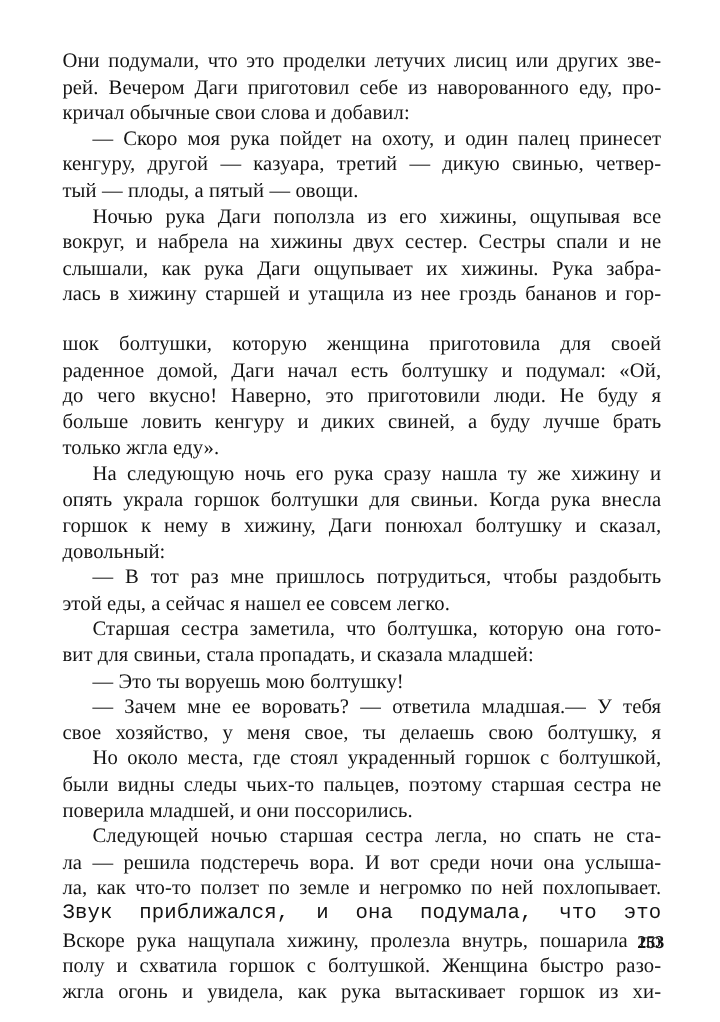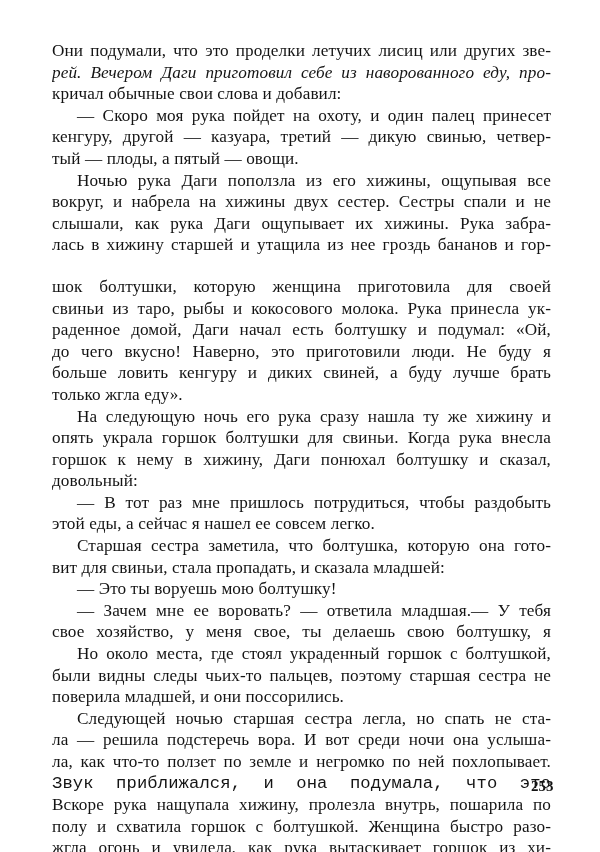--- a/index.html
+++ b/index.html
@@ -32,31 +32,30 @@
     font-size: 15px;
     font-weight: bold;
     color: #141414;
   }
 </style>
 </head>
 <body>
 
 <div class="page" id="page-text">
     <span class="line" style="white-space: normal; overflow: hidden;">Они подумали, что это проделки летучих лисиц или других зве-</span>
-    <span class="line" style="white-space: normal; overflow: hidden; font-style: italic;">рей. Вечером Даги приготовил себе из наворованного еду, про-</span>
+    <span class="line" style="white-space: normal; overflow: hidden;">рей. Вечером Даги приготовил себе из наворованного еду, про-</span>
     <span class="line last">кричал обычные свои слова и добавил:</span>
     <span class="line indent" style="white-space: normal; overflow: hidden;">— Скоро моя рука пойдет на охоту, и один палец принесет</span>
     <span class="line" style="white-space: normal; overflow: hidden;">кенгуру, другой — казуара,  третий — дикую  свинью,  четвер-</span>
     <span class="line last">тый — плоды, а пятый — овощи.</span>
     <span class="line indent" style="white-space: normal; overflow: hidden;">Ночью рука Даги поползла из его хижины, ощупывая все</span>
     <span class="line" style="white-space: normal; overflow: hidden;">вокруг, и набрела на хижины двух сестер. Сестры спали и не</span>
     <span class="line" style="white-space: normal; overflow: hidden;">слышали, как рука Даги ощупывает их хижины. Рука забра-</span>
     <span class="line" style="white-space: normal; overflow: hidden;">лась в хижину старшей и утащила из нее гроздь бананов и гор-</span>
     <span class="line" style="white-space: normal; overflow: hidden; margin-top: 20px;">шок болтушки, которую женщина приготовила для своей</span>
-    <span class="line" style="white-space: normal; overflow: hidden;">свиньи из таро, рыбы и кокосового молока. Рука принесла ук-</span>
     <span class="line" style="white-space: normal; overflow: hidden;">раденное домой, Даги начал есть болтушку и подумал: «Ой,</span>
     <span class="line" style="white-space: normal; overflow: hidden;">до чего вкусно! Наверно, это приготовили люди. Не буду я</span>
     <span class="line" style="white-space: normal; overflow: hidden;">больше ловить кенгуру и диких свиней, а буду лучше брать</span>
     <span class="line last">только жгла еду».</span>
     <span class="line indent" style="white-space: normal; overflow: hidden;">На следующую ночь его рука сразу нашла ту же хижину и</span>
     <span class="line" style="white-space: normal; overflow: hidden;">опять украла горшок болтушки для свиньи. Когда рука внесла</span>
     <span class="line" style="white-space: normal; overflow: hidden;">горшок к нему в хижину, Даги понюхал болтушку и сказал,</span>
     <span class="line last">довольный:</span>
     <span class="line indent" style="white-space: normal; overflow: hidden;">— В тот раз мне пришлось потрудиться, чтобы раздобыть</span>
     <span class="line last">этой еды, а сейчас я нашел ее совсем легко.</span>

